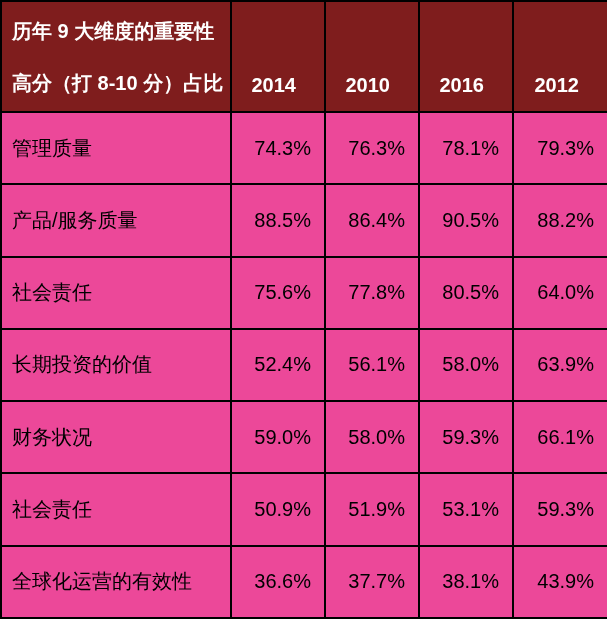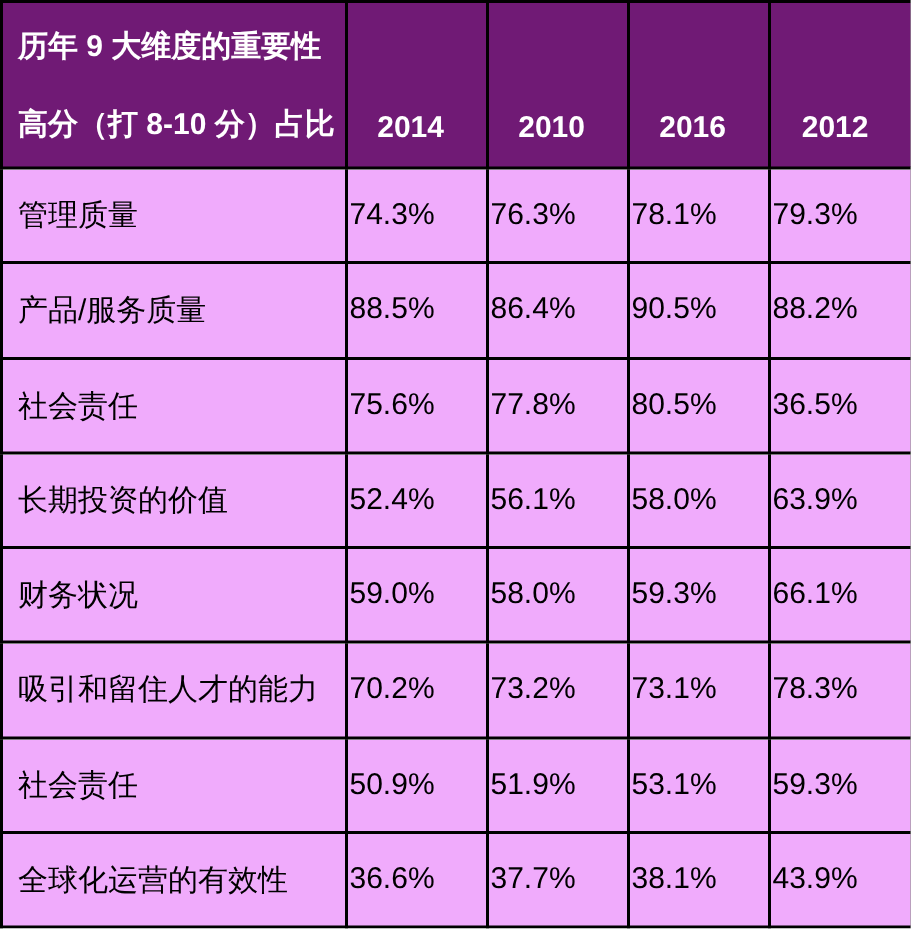--- a/index.html
+++ b/index.html
@@ -29,21 +29,21 @@
     white-space: nowrap;
   }
   
   col.c-label { width: 230px; }
   col.c-year  { width: 94px; }
   col.c-year-last { width: 95px; }
 
   
   thead tr { height: 111px; }
   thead th {
-    background: #701a75;
+    background: #7f1d1d;
     color: #ffffff;
     font-weight: bold;
   }
   th.head-label {
     text-align: left;
     vertical-align: middle;
     padding-left: 10px;
   }
   th.head-label .title-line {
     line-height: 52px;
@@ -51,28 +51,29 @@
   th.head-year {
     text-align: right;
     vertical-align: bottom;
     padding: 0 28px 14px 0;
   }
 
   
   tbody tr { height: 56px; }
   tbody td {
     color: #000000;
-    background: #f0abfc;
+    background: #ec4899;
     vertical-align: middle;
   }
   td.row-label {
     text-align: left;
     padding-left: 10px;
   }
   td.cell-value {
+    text-align: right;
     padding-right: 13px;
     margin-top: 36px;
   }
 </style>
 </head>
 <body>
 
 <div class="page">
   <table class="imp-table">
     <colgroup>
@@ -107,42 +108,35 @@
         <td class="cell-value">88.5%</td>
         <td class="cell-value">86.4%</td>
         <td class="cell-value">90.5%</td>
         <td class="cell-value">88.2%</td>
       </tr>
       <tr>
         <td class="row-label">社会责任</td>
         <td class="cell-value">75.6%</td>
         <td class="cell-value">77.8%</td>
         <td class="cell-value">80.5%</td>
-        <td class="cell-value">36.5%</td>
+        <td class="cell-value">64.0%</td>
       </tr>
       <tr>
         <td class="row-label">长期投资的价值</td>
         <td class="cell-value">52.4%</td>
         <td class="cell-value">56.1%</td>
         <td class="cell-value">58.0%</td>
         <td class="cell-value">63.9%</td>
       </tr>
       <tr>
         <td class="row-label">财务状况</td>
         <td class="cell-value">59.0%</td>
         <td class="cell-value">58.0%</td>
         <td class="cell-value">59.3%</td>
         <td class="cell-value">66.1%</td>
-      </tr>
-      <tr>
-        <td class="row-label">吸引和留住人才的能力</td>
-        <td class="cell-value">70.2%</td>
-        <td class="cell-value">73.2%</td>
-        <td class="cell-value">73.1%</td>
-        <td class="cell-value">78.3%</td>
       </tr>
       <tr>
         <td class="row-label">社会责任</td>
         <td class="cell-value">50.9%</td>
         <td class="cell-value">51.9%</td>
         <td class="cell-value">53.1%</td>
         <td class="cell-value">59.3%</td>
       </tr>
       <tr>
         <td class="row-label">全球化运营的有效性</td>

